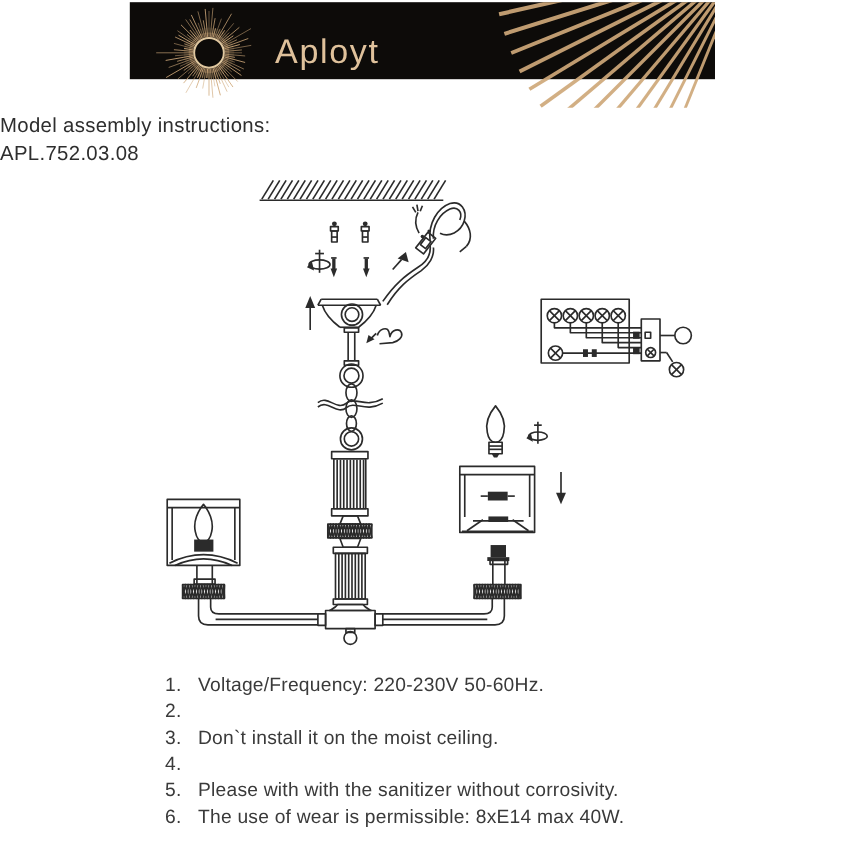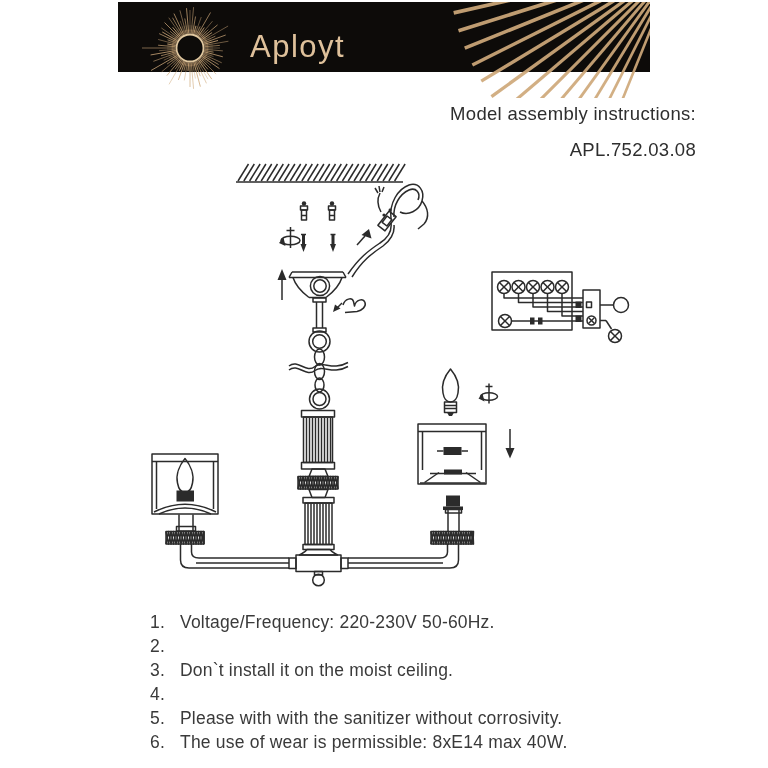--- a/index.html
+++ b/index.html
@@ -11,23 +11,23 @@
   }
   html,body{margin:0;padding:0;background:#fff;}
   body{width:768px;height:768px;font-family:"Liberation Sans",sans-serif;}
   .page{position:relative;width:768px;height:768px;background:#ffffff;overflow:hidden;}
 
   .banner{position:absolute;left:118px;top:2px;width:532px;height:70px;background:var(--banner-bg);}
   .banner svg{position:absolute;left:0;top:0;width:532px;height:96px;}
   .brand{position:absolute;left:132px;top:27px;font-size:31px;letter-spacing:1.5px;
          color:var(--gold-text);font-weight:400;}
 
-  .title-block{position:absolute;top:103px;left:0;width:696px;text-align:right;color:#2e2e2e;}
+  .title-block{position:absolute;top:103px;left:0;width:696px;text-align:left;color:#2e2e2e;}
   .title{font-size:18.5px;letter-spacing:.3px;}
-  .model{font-size:18.5px;margin-top:14px;letter-spacing:.3px;}
+  .model{font-size:18.5px;margin-top:3px;letter-spacing:.3px;}
 
   .diagram{position:absolute;left:0;top:0;width:768px;height:768px;}
   .diagram line,.diagram path,.diagram rect,.diagram circle,.diagram ellipse,.diagram polyline{
     stroke:var(--line);fill:none;stroke-width:1.5;stroke-linejoin:round;}
   .diagram .f{fill:var(--line);stroke:none;}
 
   .instructions{position:absolute;left:150px;top:610px;margin:0;padding:0;list-style:none;
     color:var(--text);font-size:17.5px;line-height:24px;letter-spacing:.2px;}
   .instructions li{display:flex;}
   .instructions .num{width:30px;flex:0 0 30px;}

